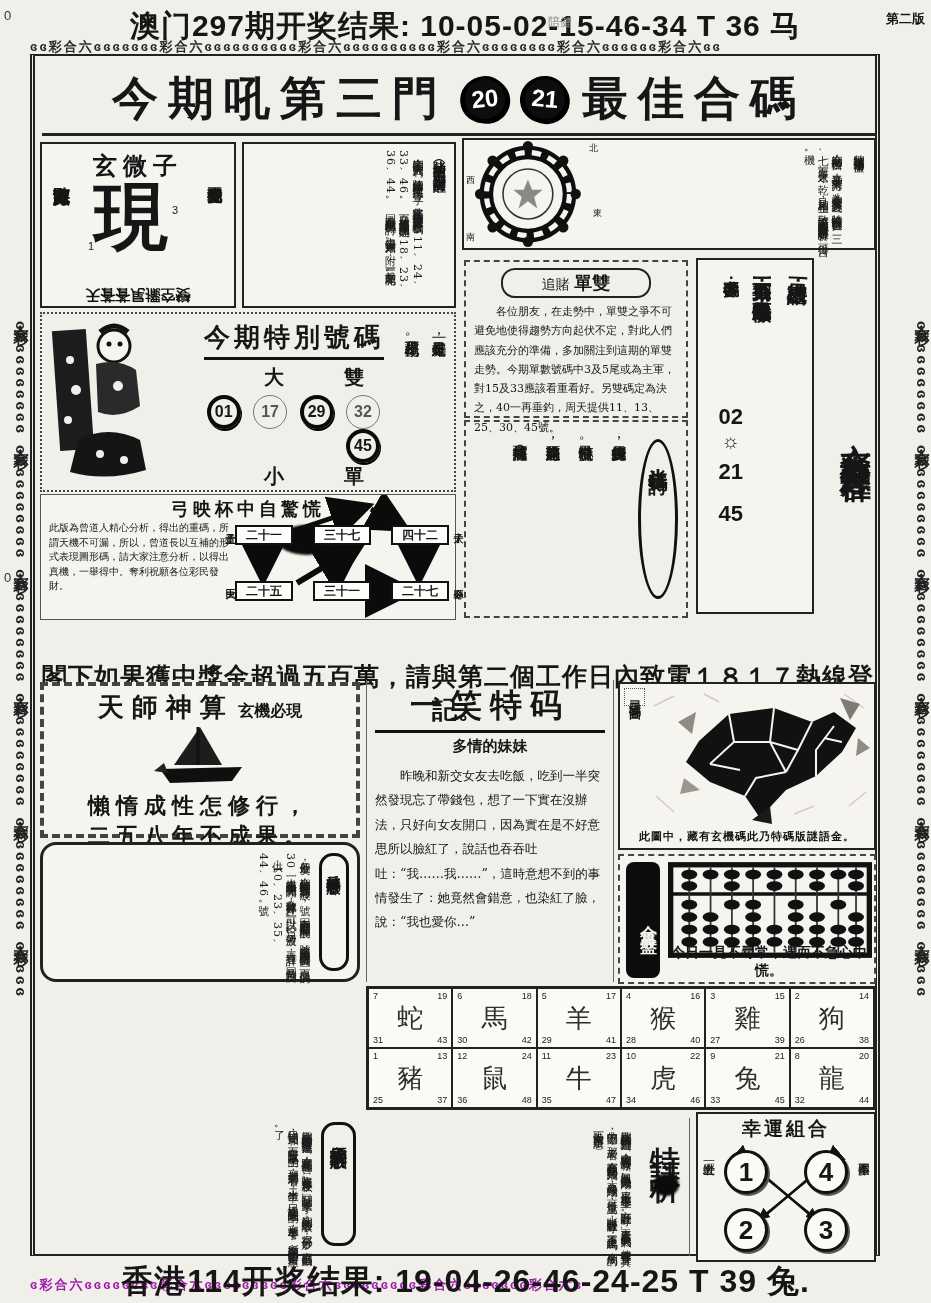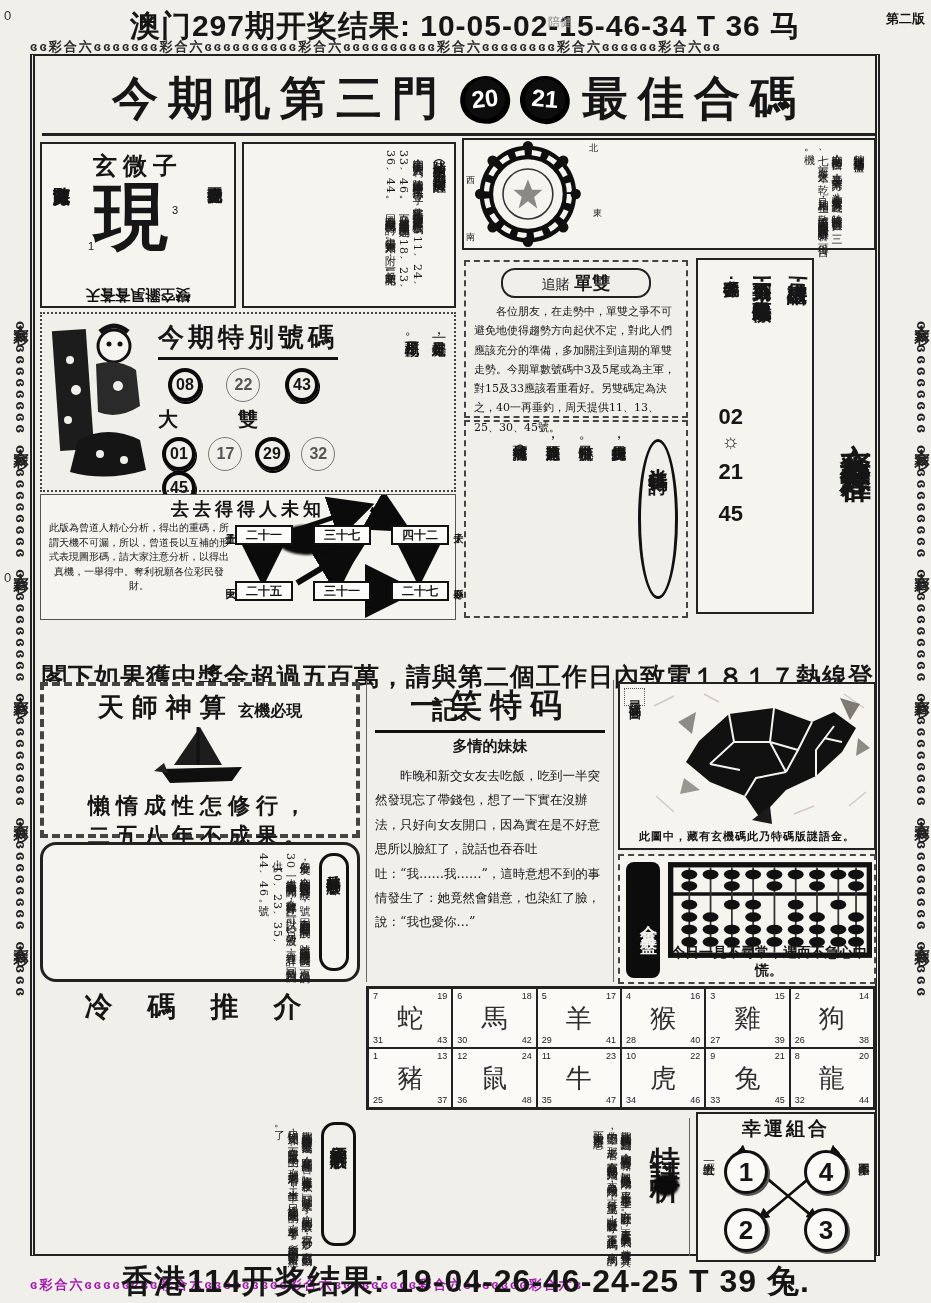--- a/index.html
+++ b/index.html
@@ -173,46 +173,41 @@
         <circle cx="61" cy="24" r="2.5" fill="#111"></circle>
           <circle cx="72" cy="24" r="2.5" fill="#111"></circle>
         <path d="M52,12 Q66,0 80,12" fill="none" stroke="#111" stroke-width="5"></path>
         <path d="M48,44 Q70,38 88,50 L92,86 Q70,100 50,92 Z" fill="#2a2a2a"></path>
         <circle cx="70" cy="66" r="5" fill="#f1efea"></circle>
         <path d="M30,120 Q60,104 92,120 L98,150 Q58,162 22,152 Z" fill="#151515"></path>
         <circle cx="52" cy="134" r="4" fill="#f1efea"></circle>
           <circle cx="76" cy="140" r="4" fill="#f1efea"></circle>
       </svg>
     </div>
-    <div style="flex:1;text-align:left;">
+    <div style="flex:1;text-align:right;">
       <div class="b underline-t" style="font-size:26px;letter-spacing:4px;display:inline-block;">今期特別號碼</div>
-      <div style="margin-top:8px;">
-        <span class="circ blob">08</span>
-        <span class="circ light">22</span>
-        <span class="circ blob">43</span>
-      </div>
       <div class="b" style="font-size:20px;letter-spacing:20px;margin-top:4px;">大　雙</div>
       <div style="margin-top:4px;">
         <span class="circ blob" style="margin:0 4px;">01</span>
         <span class="circ light" style="margin:0 4px;">17</span>
         <span class="circ blob" style="margin:0 4px;">29</span>
         <span class="circ light" style="margin:0 4px;">32</span>
         <span class="circ blob" style="margin:0 4px;">45</span>
       </div>
       <div class="b" style="font-size:20px;letter-spacing:20px;">小　單</div>
     </div>
     <div style="width:64px;display:flex;flex-direction:row-reverse;padding-top:10px;">
       <div class="v script" style="font-size:15px;height:150px;">又是一年春好處，</div>
       <div class="v script" style="font-size:15px;height:150px;margin-right:8px;">楊花三月下楊州。</div>
     </div>
   </div>
 
   <div class="abs" style="left:40px;top:494px;width:416px;height:126px;border:1px solid #555;background:#f6f4ef;">
-    <div class="ctr b" style="font-size:18px;letter-spacing:4px;margin-top:2px;">去去得得人未知</div>
-    <div class="abs script" style="left:8px;top:26px;width:180px;font-size:10px;line-height:1.45;text-align:center;">此版為曾道人精心分析，得出的重碼，所謂天機不可漏，所以，曾道長以互補的形式表現圖形碼，請大家注意分析，以得出真機，一舉得中。奪利祝願各位彩民發財。</div>
+    <div class="ctr b" style="font-size:18px;letter-spacing:4px;margin-top:2px;">弓映杯中自驚慌</div>
+    <div class="abs script" style="left:8px;top:26px;width:180px;font-size:10px;line-height:1.45;">此版為曾道人精心分析，得出的重碼，所謂天機不可漏，所以，曾道長以互補的形式表現圖形碼，請大家注意分析，以得出真機，一舉得中。奪利祝願各位彩民發財。</div>
     <svg class="abs" style="left:0;top:0;" width="416" height="126">
       <defs>
           <marker id="ah" markerWidth="9" markerHeight="9" refX="7" refY="4.5" orient="auto">
             <polygon points="0,0 9,4.5 0,9" fill="#0b0b0b"></polygon>
           </marker>
         </defs>
       <line x1="252" y1="36" x2="324" y2="12" stroke="#0b0b0b" stroke-width="5" marker-end="url(#ah)"></line>
       <line x1="330" y1="14" x2="362" y2="32" stroke="#0b0b0b" stroke-width="5" marker-end="url(#ah)"></line>
       <line x1="222" y1="52" x2="222" y2="80" stroke="#0b0b0b" stroke-width="6" marker-end="url(#ah)"></line>
       <line x1="256" y1="88" x2="316" y2="52" stroke="#0b0b0b" stroke-width="6" marker-end="url(#ah)"></line>
@@ -348,21 +343,20 @@
       <polygon points="34,36 52,26 48,48" fill="#8e8b84"></polygon>
       <polygon points="196,12 216,18 206,34" fill="#7e7b74"></polygon>
       <polygon points="108,134 126,120 128,138" fill="#1a1a1a"></polygon>
       <polygon points="40,92 56,104 36,108" fill="#9a978f"></polygon>
       <polygon points="214,52 226,62 212,70" fill="#8e8b84"></polygon>
     </svg>
     <div class="ctr cap b" style="position:absolute;bottom:4px;left:0;width:100%;">此圖中，藏有玄機碼此乃特碼版謎語金。</div>
   </div>
 
   <div class="abs" style="left:40px;top:986px;width:320px;height:128px;padding:2px 6px;">
-    <div class="ctr b serif" style="font-size:28px;letter-spacing:14px;">冷 碼 推 介</div>
   </div>
 
   <div class="abs" style="left:366px;top:986px;width:510px;height:124px;border:2px solid #222;display:grid;grid-template-columns:repeat(6,1fr);grid-template-rows:repeat(2,1fr);">
     <div class="zcell">
         <span class="n tl">7</span>
         <span class="n tr">19</span>
         <span class="a">蛇</span>
         <span class="n bl">31</span>
         <span class="n br">43</span>
       </div>

